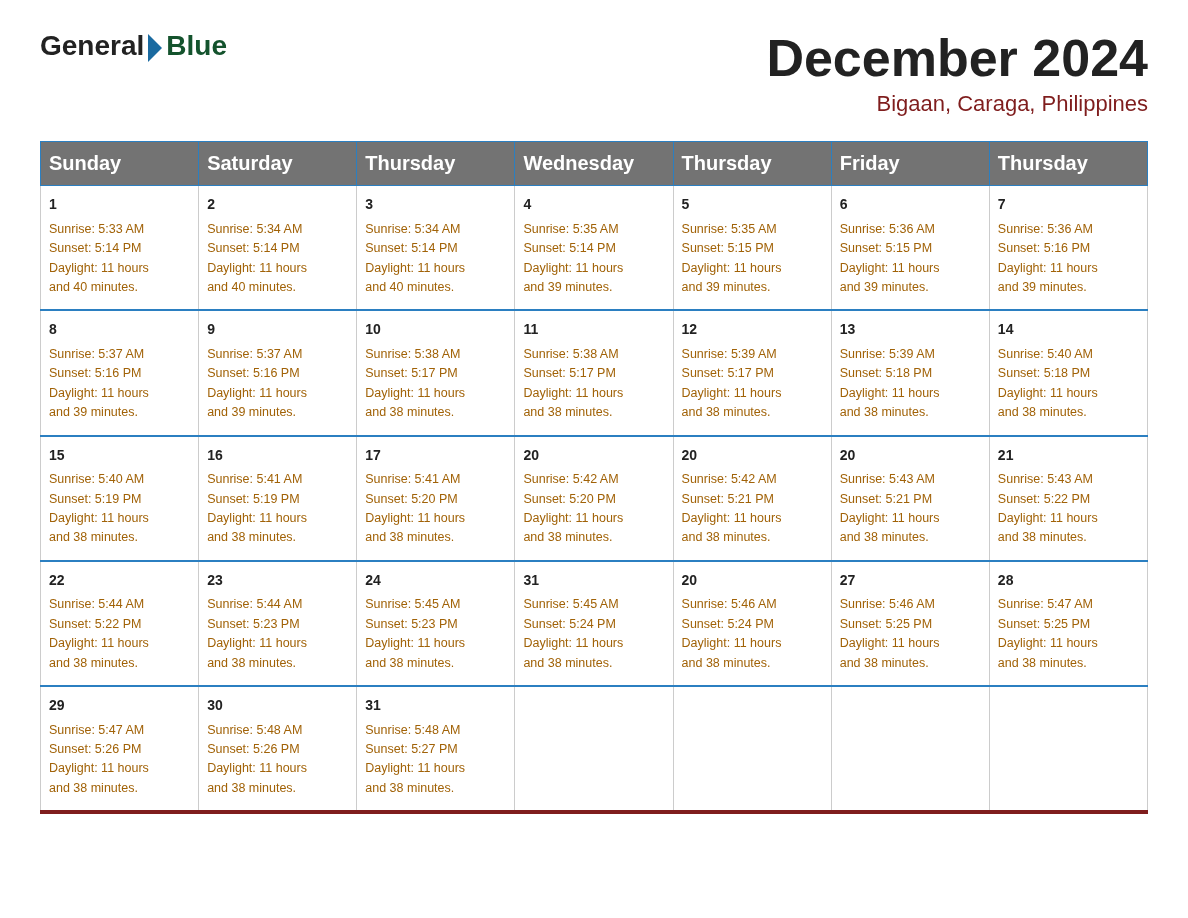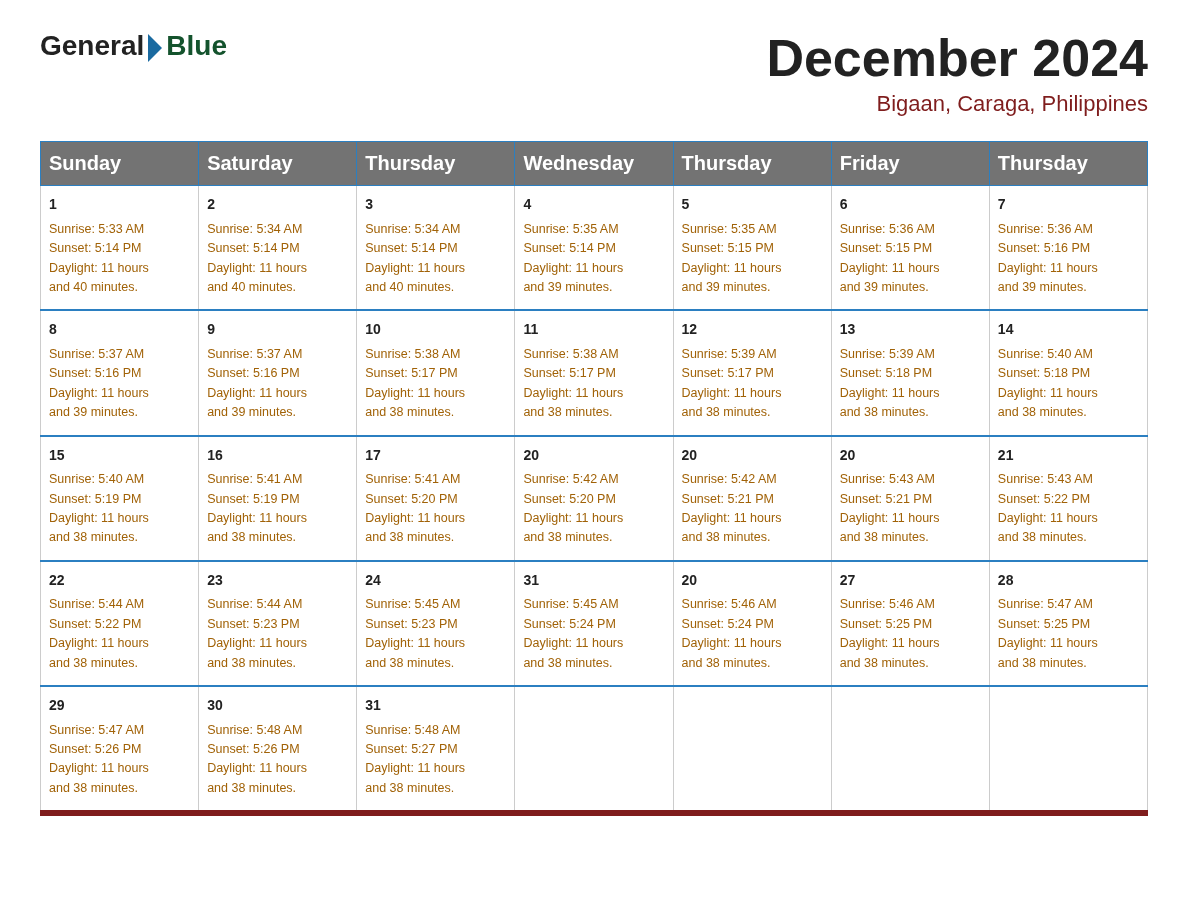--- a/index.html
+++ b/index.html
@@ -77,21 +77,21 @@
       padding: 8px 8px 12px 8px;
       border: 1px solid #ccc;
       font-size: 12.5px;
       line-height: 1.55;
       background: #fff;
     }
     tbody tr td {
       border-bottom: 2px solid #2b7fc1;
     }
     tbody tr:last-child td {
-      border-bottom: 6px solid #7f1d1d;
+      border-bottom: 4px solid #7f1d1d;
     }
     .day-number {
       font-size: 14px;
       font-weight: bold;
       display: block;
       margin-bottom: 4px;
     }
     .day-info {
       color: #a16207;
     }

